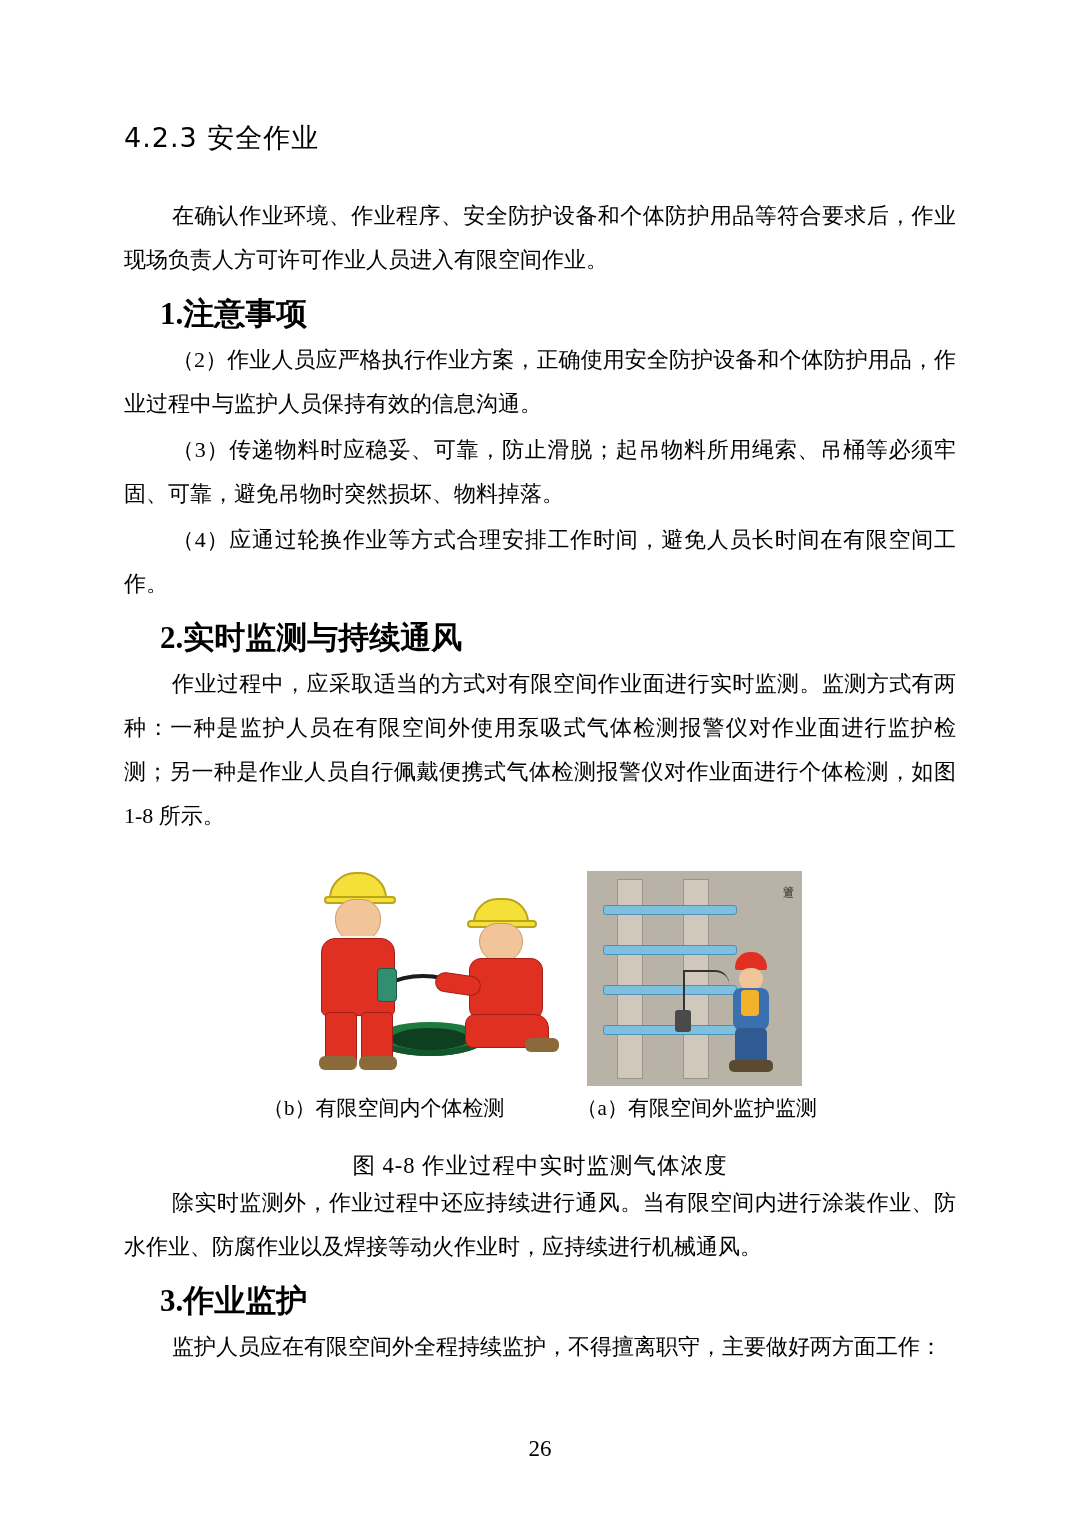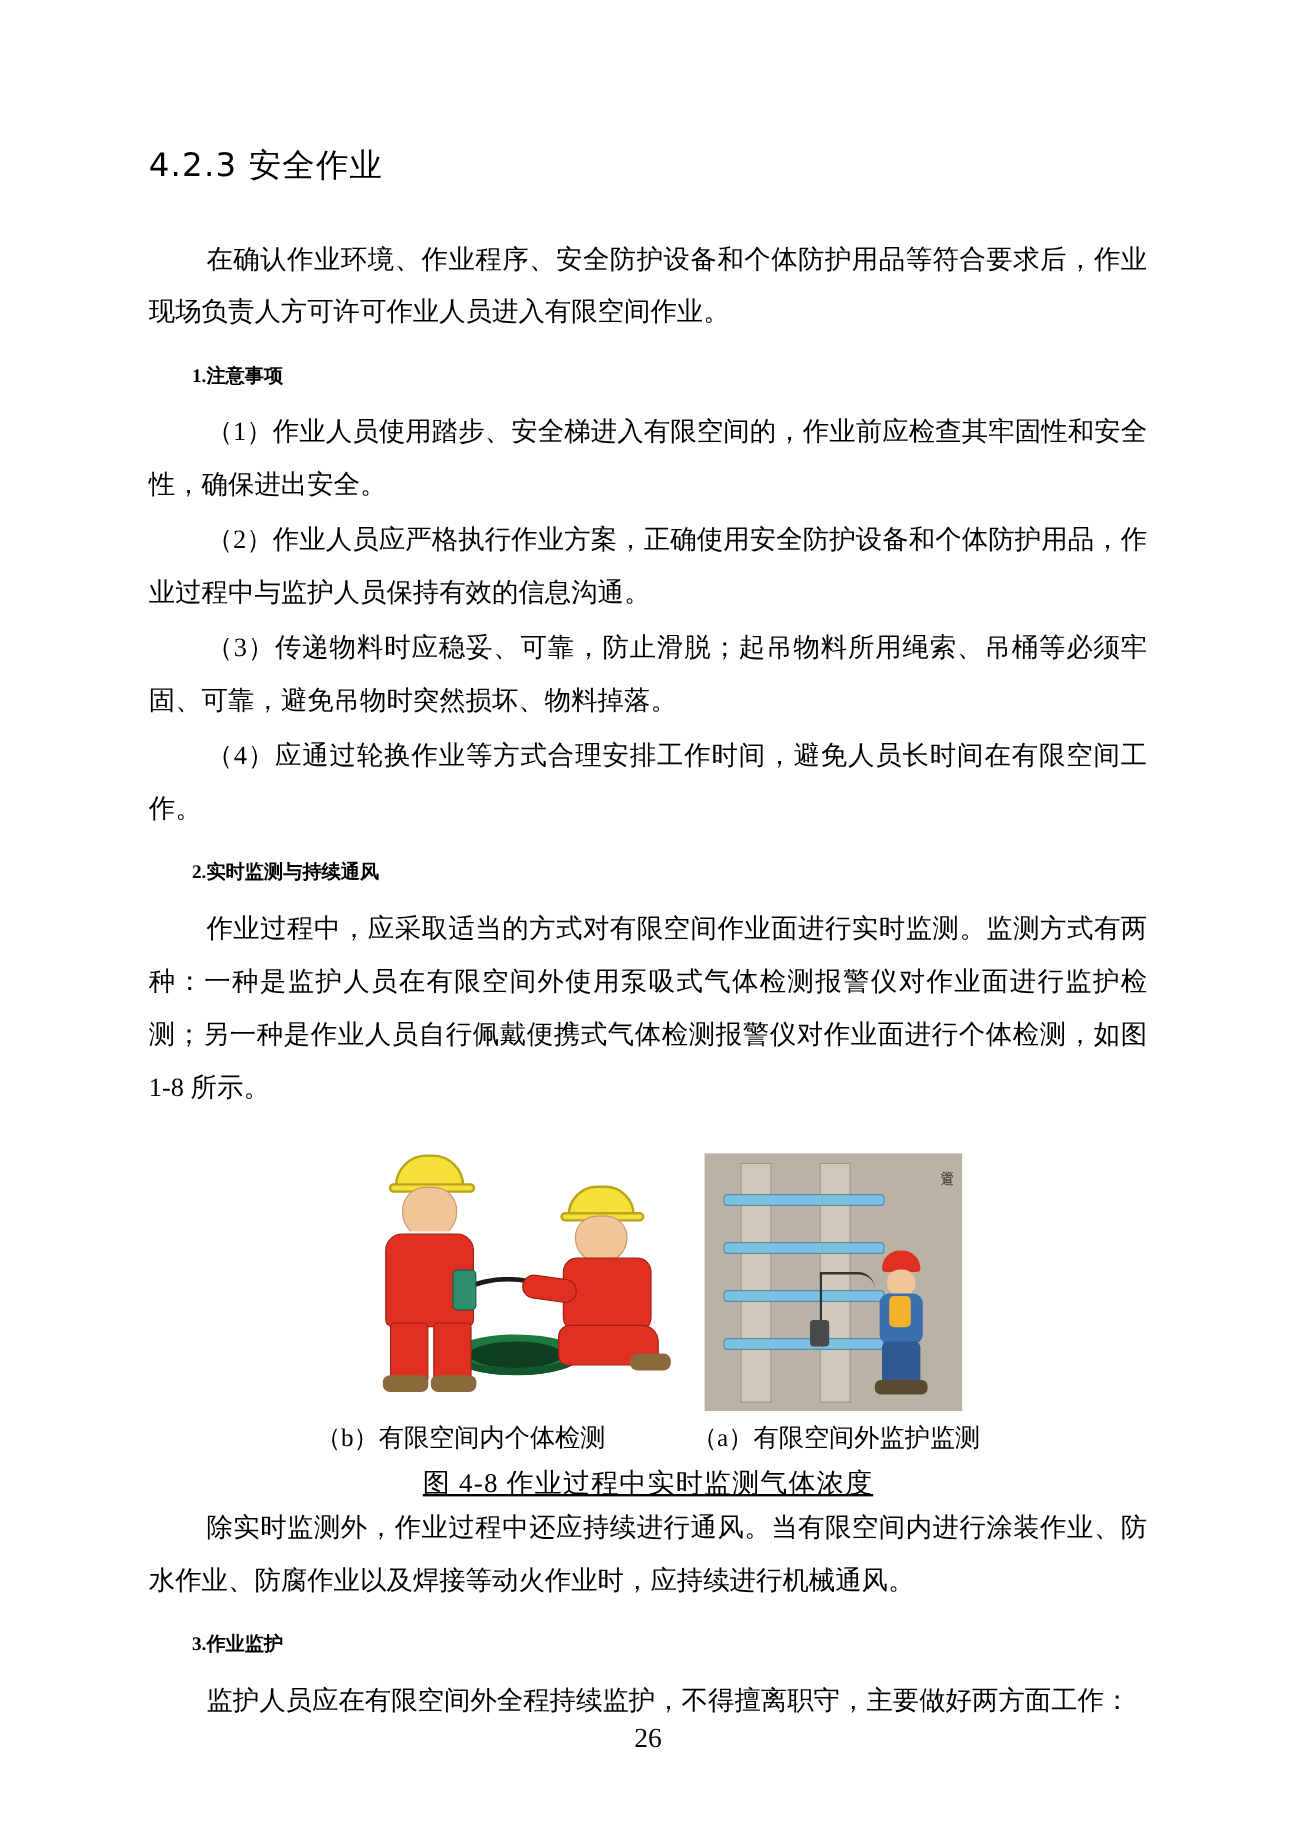--- a/index.html
+++ b/index.html
@@ -39,21 +39,21 @@
   }
   p.body-text {
     font-size: 22px;
     line-height: 44px;
     margin: 0 0 2px 0;
     text-align: justify;
     text-justify: inter-ideograph;
     text-indent: 48px;
   }
   p.heading-bold {
-    font-size: 16px;
+    font-size: 31px;
     line-height: 44px;
     font-weight: bold;
     margin: 10px 0 2px 0;
     text-indent: 36px;
   }
   .figure-block {
     margin-top: 10px;
     width: 100%;
     text-align: center;
   }
@@ -72,23 +72,22 @@
   .panel-b { width: 215px; height: 215px; }
   .fig-captions {
     display: flex;
     justify-content: center;
     gap: 72px;
     font-size: 21px;
     margin-top: 8px;
   }
   .fig-title {
     font-size: 22.5px;
-    margin-top: 8px;
+    margin-top: 28px;
     letter-spacing: 1px;
-    text-decoration: underline;
   }
   .page-number {
     position: absolute;
     left: 0;
     top: 1436px;
     width: 1080px;
     text-align: center;
     font-size: 23px;
     font-family: "Liberation Serif", serif;
   }
@@ -268,21 +267,20 @@
 <body>
 
 <div class="page">
   <div class="content">
 
     <h1 class="section-title">4.2.3  安全作业</h1>
 
     <p class="body-text">在确认作业环境、作业程序、安全防护设备和个体防护用品等符合要求后，作业现场负责人方可许可作业人员进入有限空间作业。</p>
 
     <p class="heading-bold">1.注意事项</p>
-    <p class="body-text">（1）作业人员使用踏步、安全梯进入有限空间的，作业前应检查其牢固性和安全性，确保进出安全。</p>
     <p class="body-text">（2）作业人员应严格执行作业方案，正确使用安全防护设备和个体防护用品，作业过程中与监护人员保持有效的信息沟通。</p>
     <p class="body-text">（3）传递物料时应稳妥、可靠，防止滑脱；起吊物料所用绳索、吊桶等必须牢固、可靠，避免吊物时突然损坏、物料掉落。</p>
     <p class="body-text">（4）应通过轮换作业等方式合理安排工作时间，避免人员长时间在有限空间工作。</p>
 
     <p class="heading-bold">2.实时监测与持续通风</p>
     <p class="body-text">作业过程中，应采取适当的方式对有限空间作业面进行实时监测。监测方式有两种：一种是监护人员在有限空间外使用泵吸式气体检测报警仪对作业面进行监护检测；另一种是作业人员自行佩戴便携式气体检测报警仪对作业面进行个体检测，如图 1-8 所示。</p>
 
     <div class="figure-block">
       <div class="figure-art">
 

